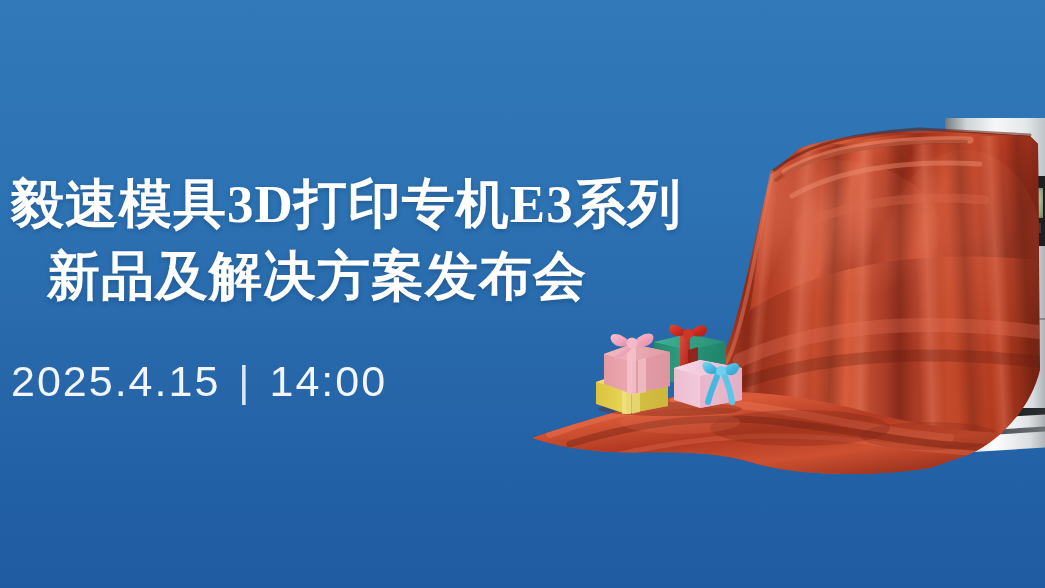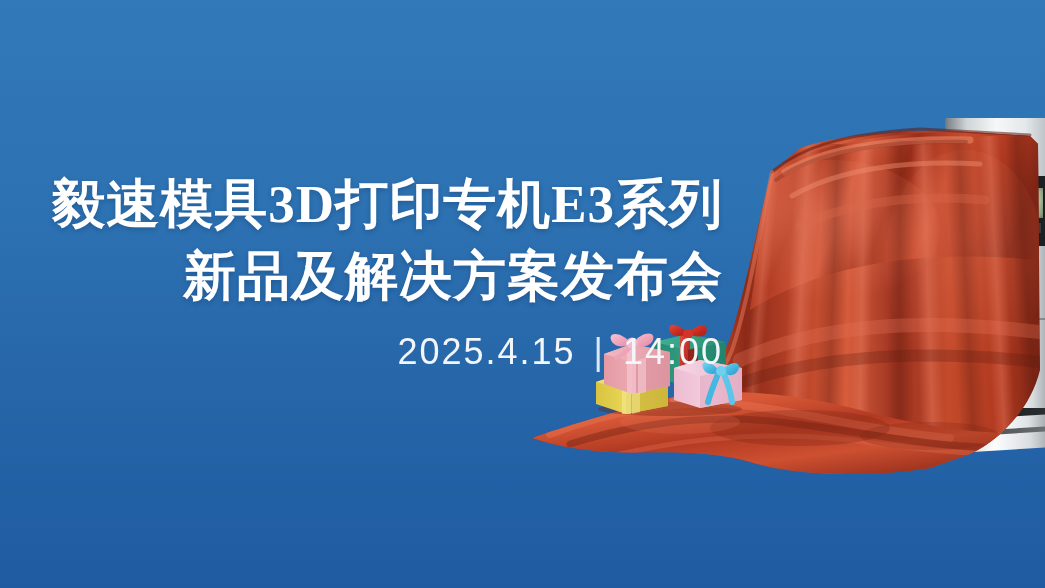--- a/index.html
+++ b/index.html
@@ -14,44 +14,44 @@
     height: 588px;
     overflow: hidden;
     background: linear-gradient(180deg, #3179b8 0%, #2d72b3 35%, #2666a9 65%, #1f5ba1 100%);
     font-family: "Liberation Sans", sans-serif;
     -webkit-font-smoothing: antialiased;
   }
 
   
   .title-block {
     position: absolute;
-    left: 16px;
+    left: 4px;
     top: 168px;
     width: 700px;
     z-index: 40;
-    text-align: right;
+    text-align: left;
     padding-left: 7px;
   }
   .title-line {
     font-family: "Liberation Serif", "DejaVu Serif", serif;
     font-weight: bold;
     font-size: 53px;
     line-height: 72px;
     color: #ffffff;
     letter-spacing: 1px;
     white-space: nowrap;
     text-shadow: 0 2px 5px rgba(10,40,75,0.30);
   }
   .title-line.l1 { text-indent: 0; }
   .title-line.l2 { text-indent: 0; margin-left: 36px; }
   .datetime {
-    margin-top: 19px;
+    margin-top: 48px;
     font-family: "Liberation Sans", sans-serif;
     font-weight: 300;
-    font-size: 36px;
+    font-size: 43px;
     line-height: 42px;
     color: #f2f6fa;
     letter-spacing: 2px;
     white-space: nowrap;
   }
   .datetime .sep {
     display: inline-block;
     margin: 0 18px;
     font-weight: 200;
     color: #dce8f3;

